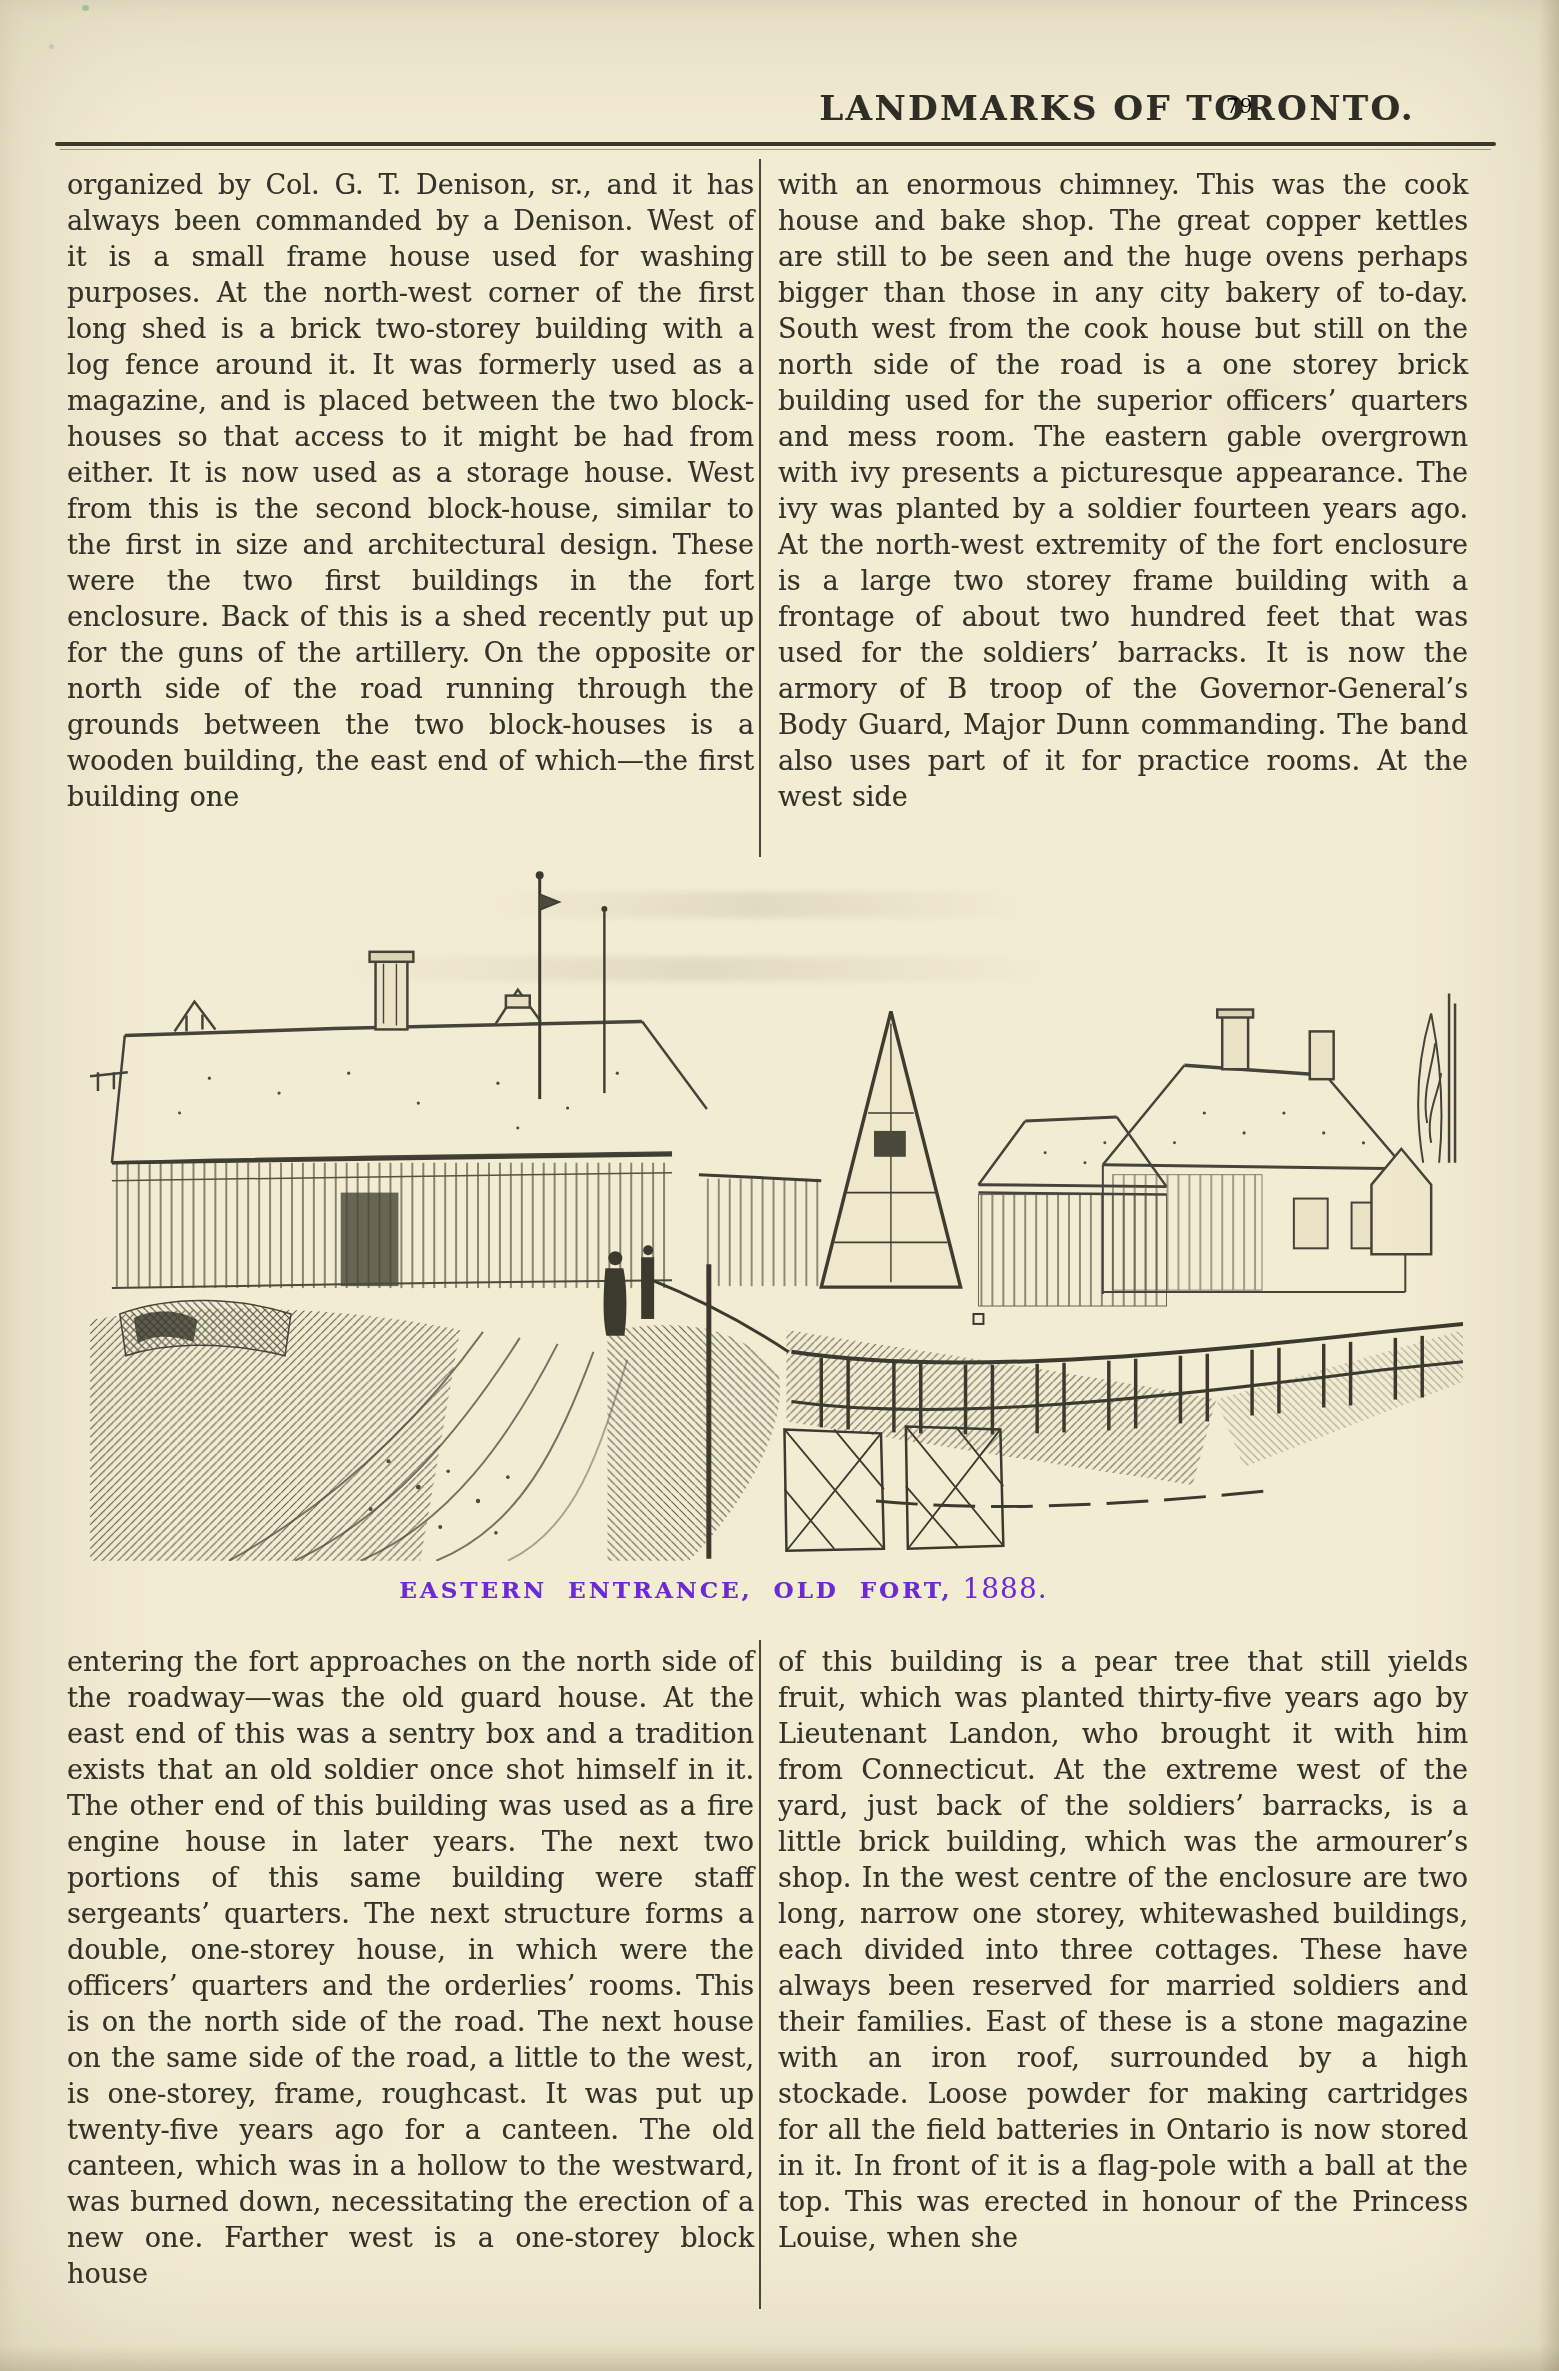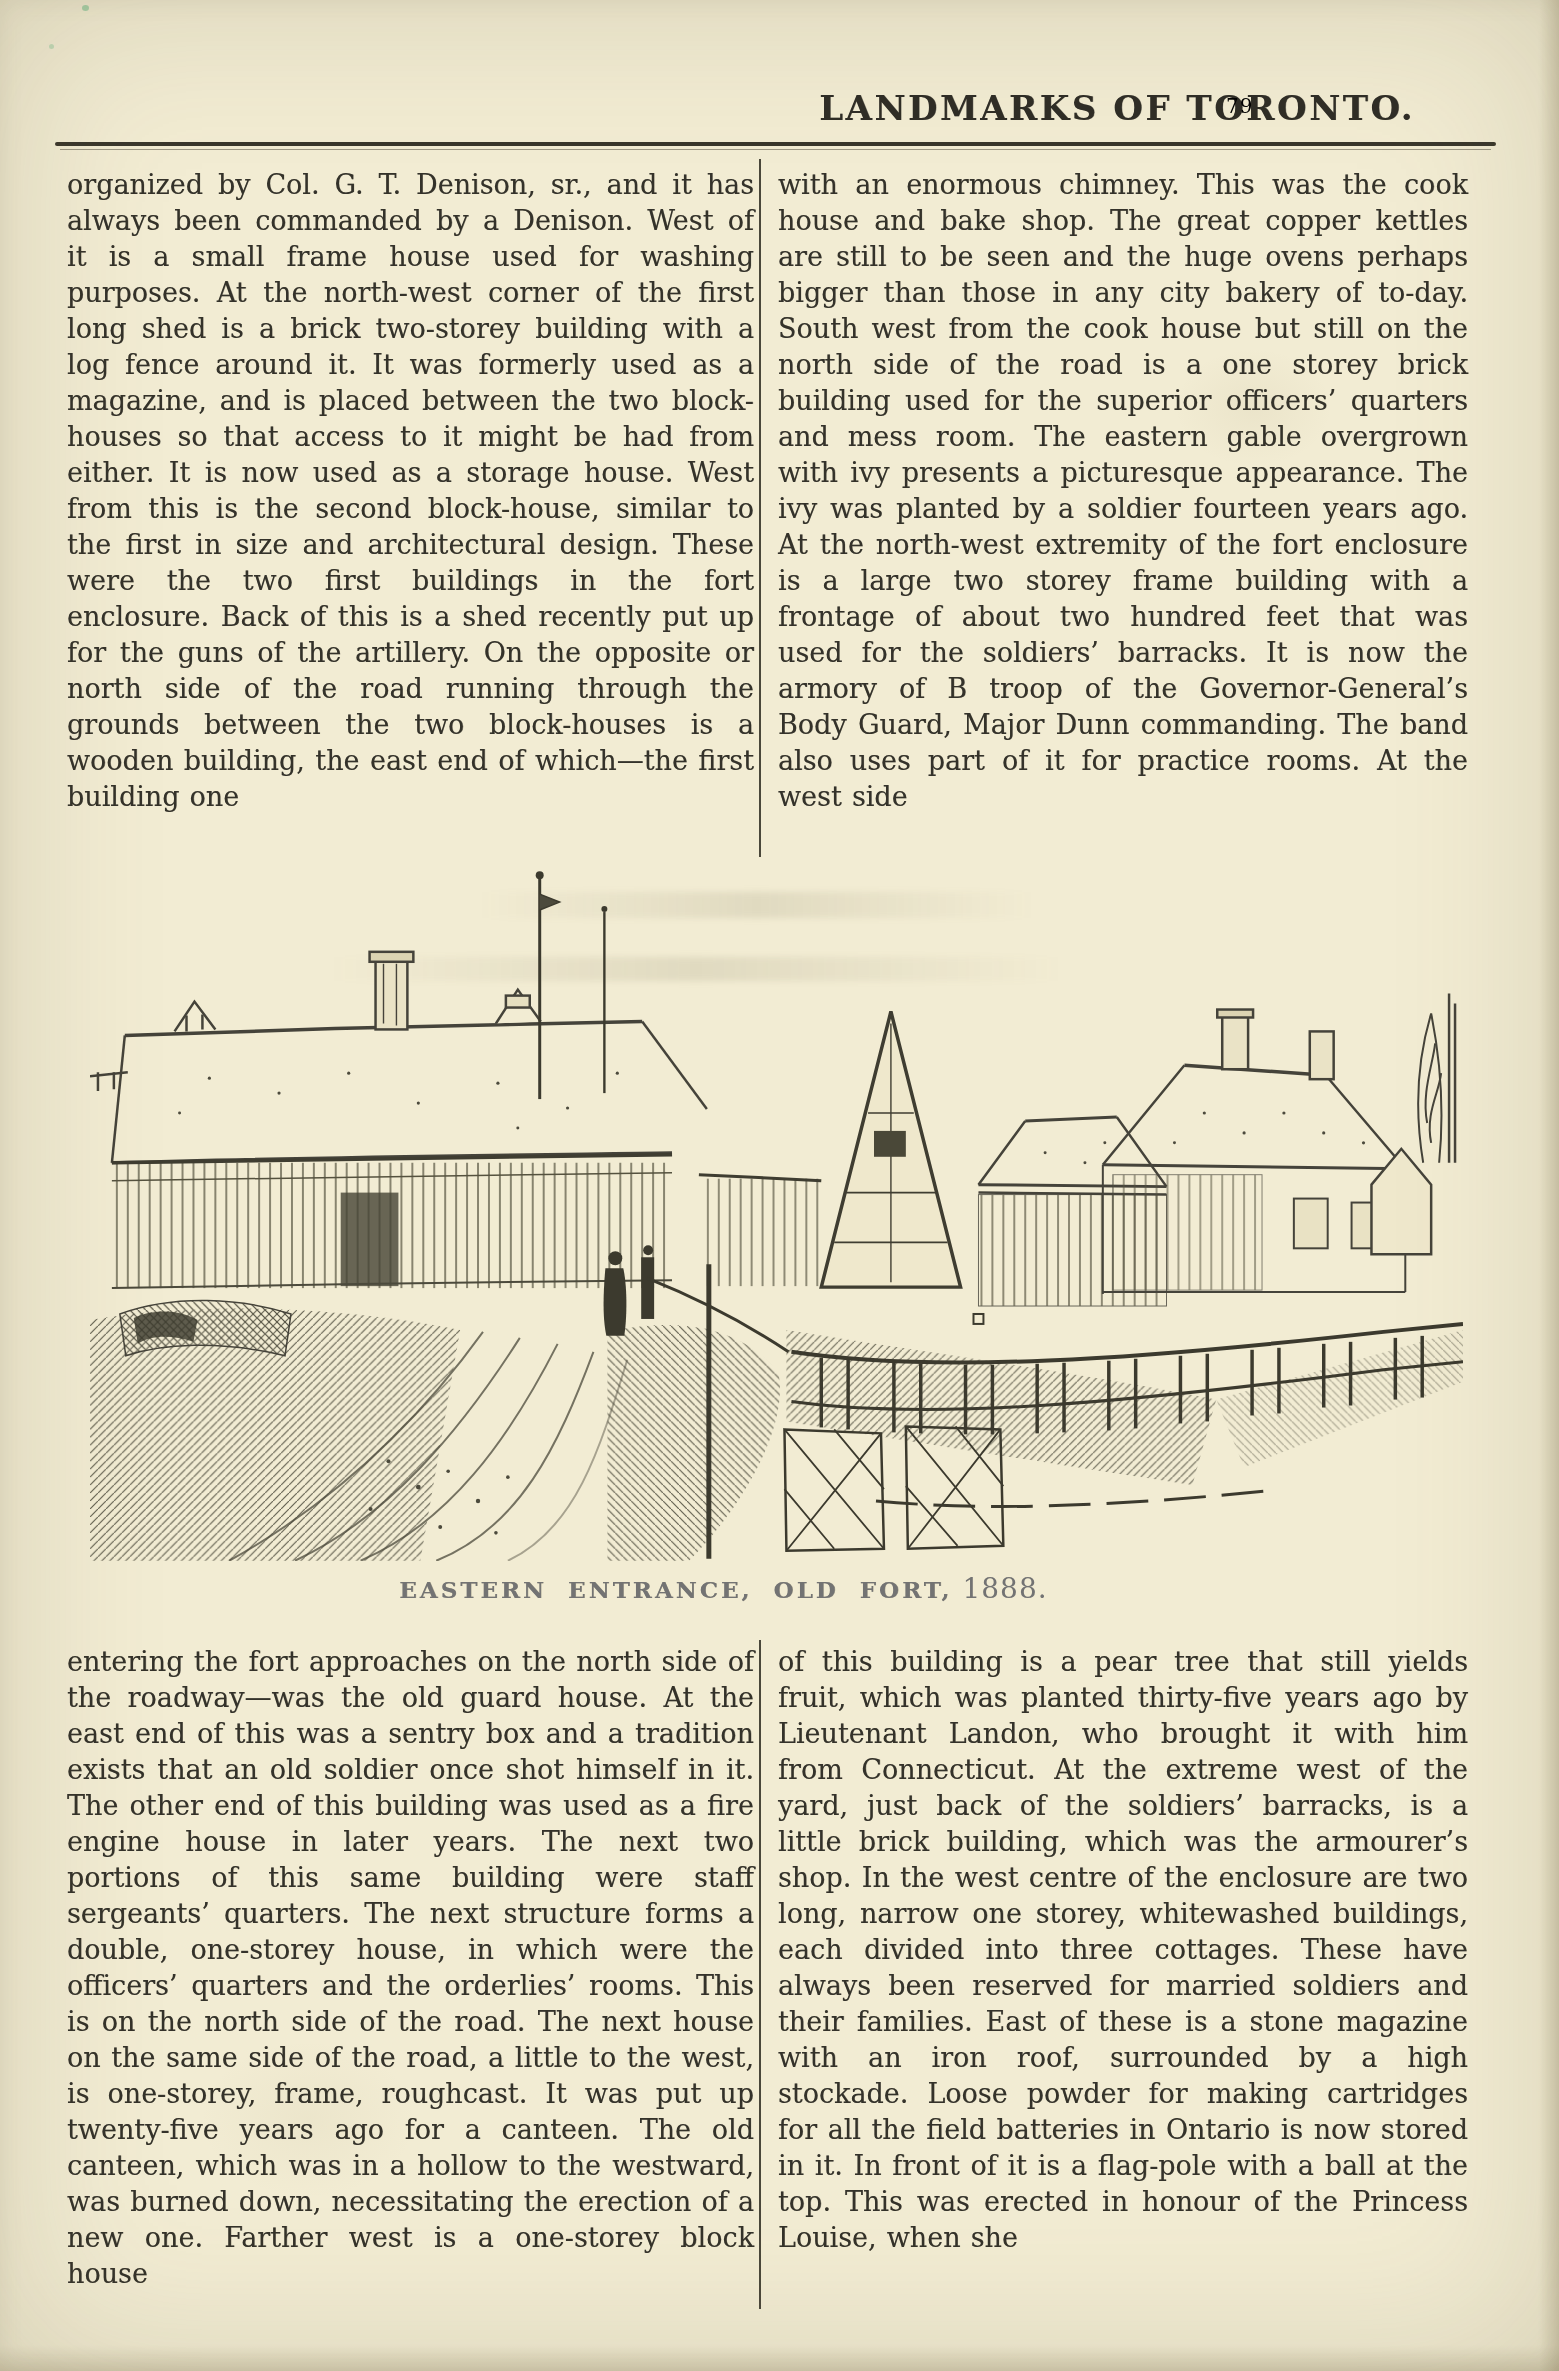--- a/index.html
+++ b/index.html
@@ -53,21 +53,21 @@
 
   .illo{position:absolute;left:90px;top:864px;}
   .ghost{position:absolute;height:26px;pointer-events:none;
     background:linear-gradient(90deg,rgba(110,102,72,0),rgba(110,102,72,.13),rgba(110,102,72,0));
     filter:blur(3px);}
   .ghost1{left:478px;top:892px;width:557px;}
   .ghost2{left:328px;top:957px;width:736px;height:24px;}
 
   .caption{
     position:absolute;left:55px;top:1572px;width:1413px;text-align:center;
-    transform:translateX(-38px);color:#737373;
+    transform:translateX(-38px);color:#6d28d9;
   }
   .caption .cap-main{
     font-size:23px;font-weight:bold;letter-spacing:3px;word-spacing:10px;
     text-shadow:0.3px 0.3px 0.4px rgba(61,58,47,.4);
   }
   .caption .cap-year{
     font-size:28px;font-weight:normal;letter-spacing:1px;margin-left:10px;
   }
 </style>
 </head>

